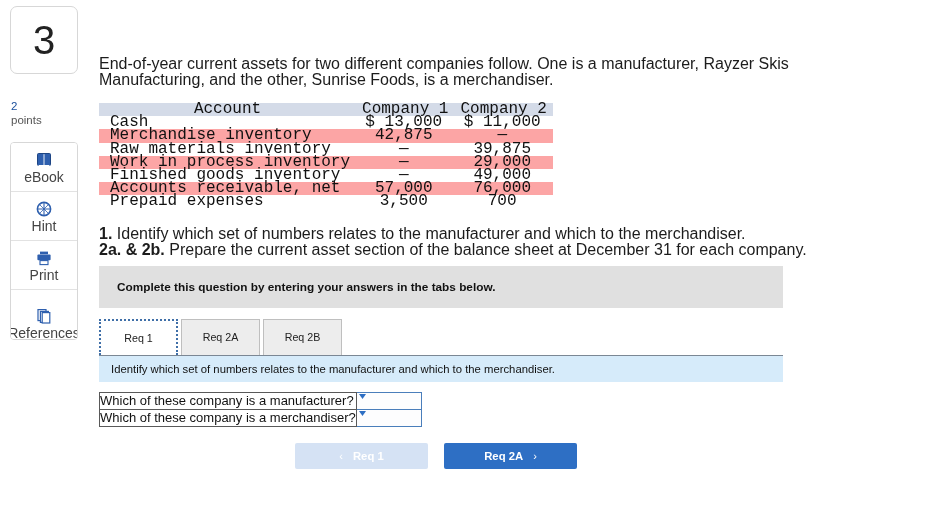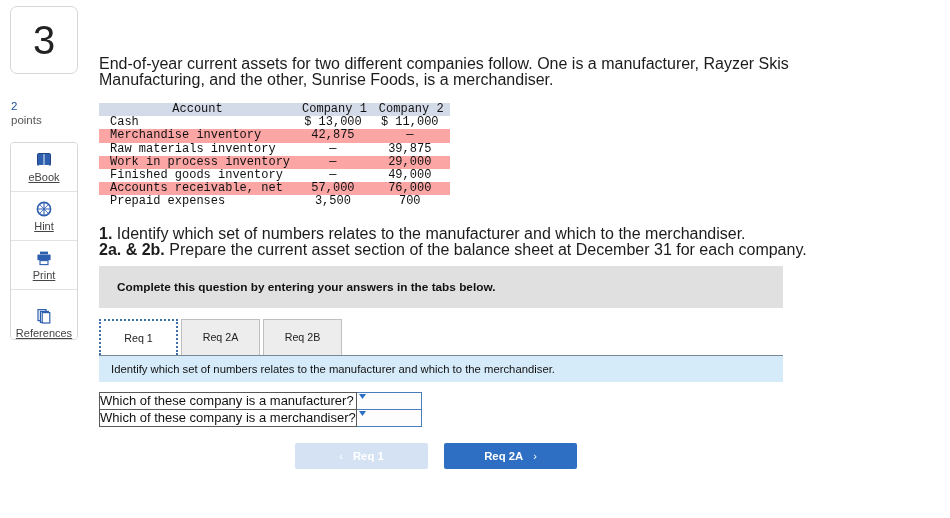--- a/index.html
+++ b/index.html
@@ -66,24 +66,23 @@
     cursor: pointer;
     background: #fff;
   }
   .tool-item:last-child { border-bottom: none; justify-content: flex-end; }
   .tool-item .ico {
     width: 18px; height: 18px;
     display: block;
     line-height: 0;
   }
   .tool-item .tool-label {
-    font-size: 11px;
+    font-size: 14px;
     color: #444;
     line-height: 11px;
-    text-decoration: underline;
   }
 
   
   #main {
     position: absolute;
     left: 99px; top: 0;
     width: 800px;
   }
   .intro {
     margin-top: 56px;
@@ -92,21 +91,21 @@
     color: #1c1c1c;
     line-height: 15.5px;
   }
 
   
   .acct-table {
     margin-top: 16px;
     width: 341px;
     border-collapse: collapse;
     font-family: "Liberation Mono", monospace;
-    font-size: 12px;
+    font-size: 16px;
     color: #111;
   }
   .acct-table th, .acct-table td {
     padding: 0 6px;
     height: 13.2px;
     line-height: 13.2px;
     font-weight: normal;
     white-space: nowrap;
   }
   .acct-table thead th { background: #d4dbe8; text-align: right; }

